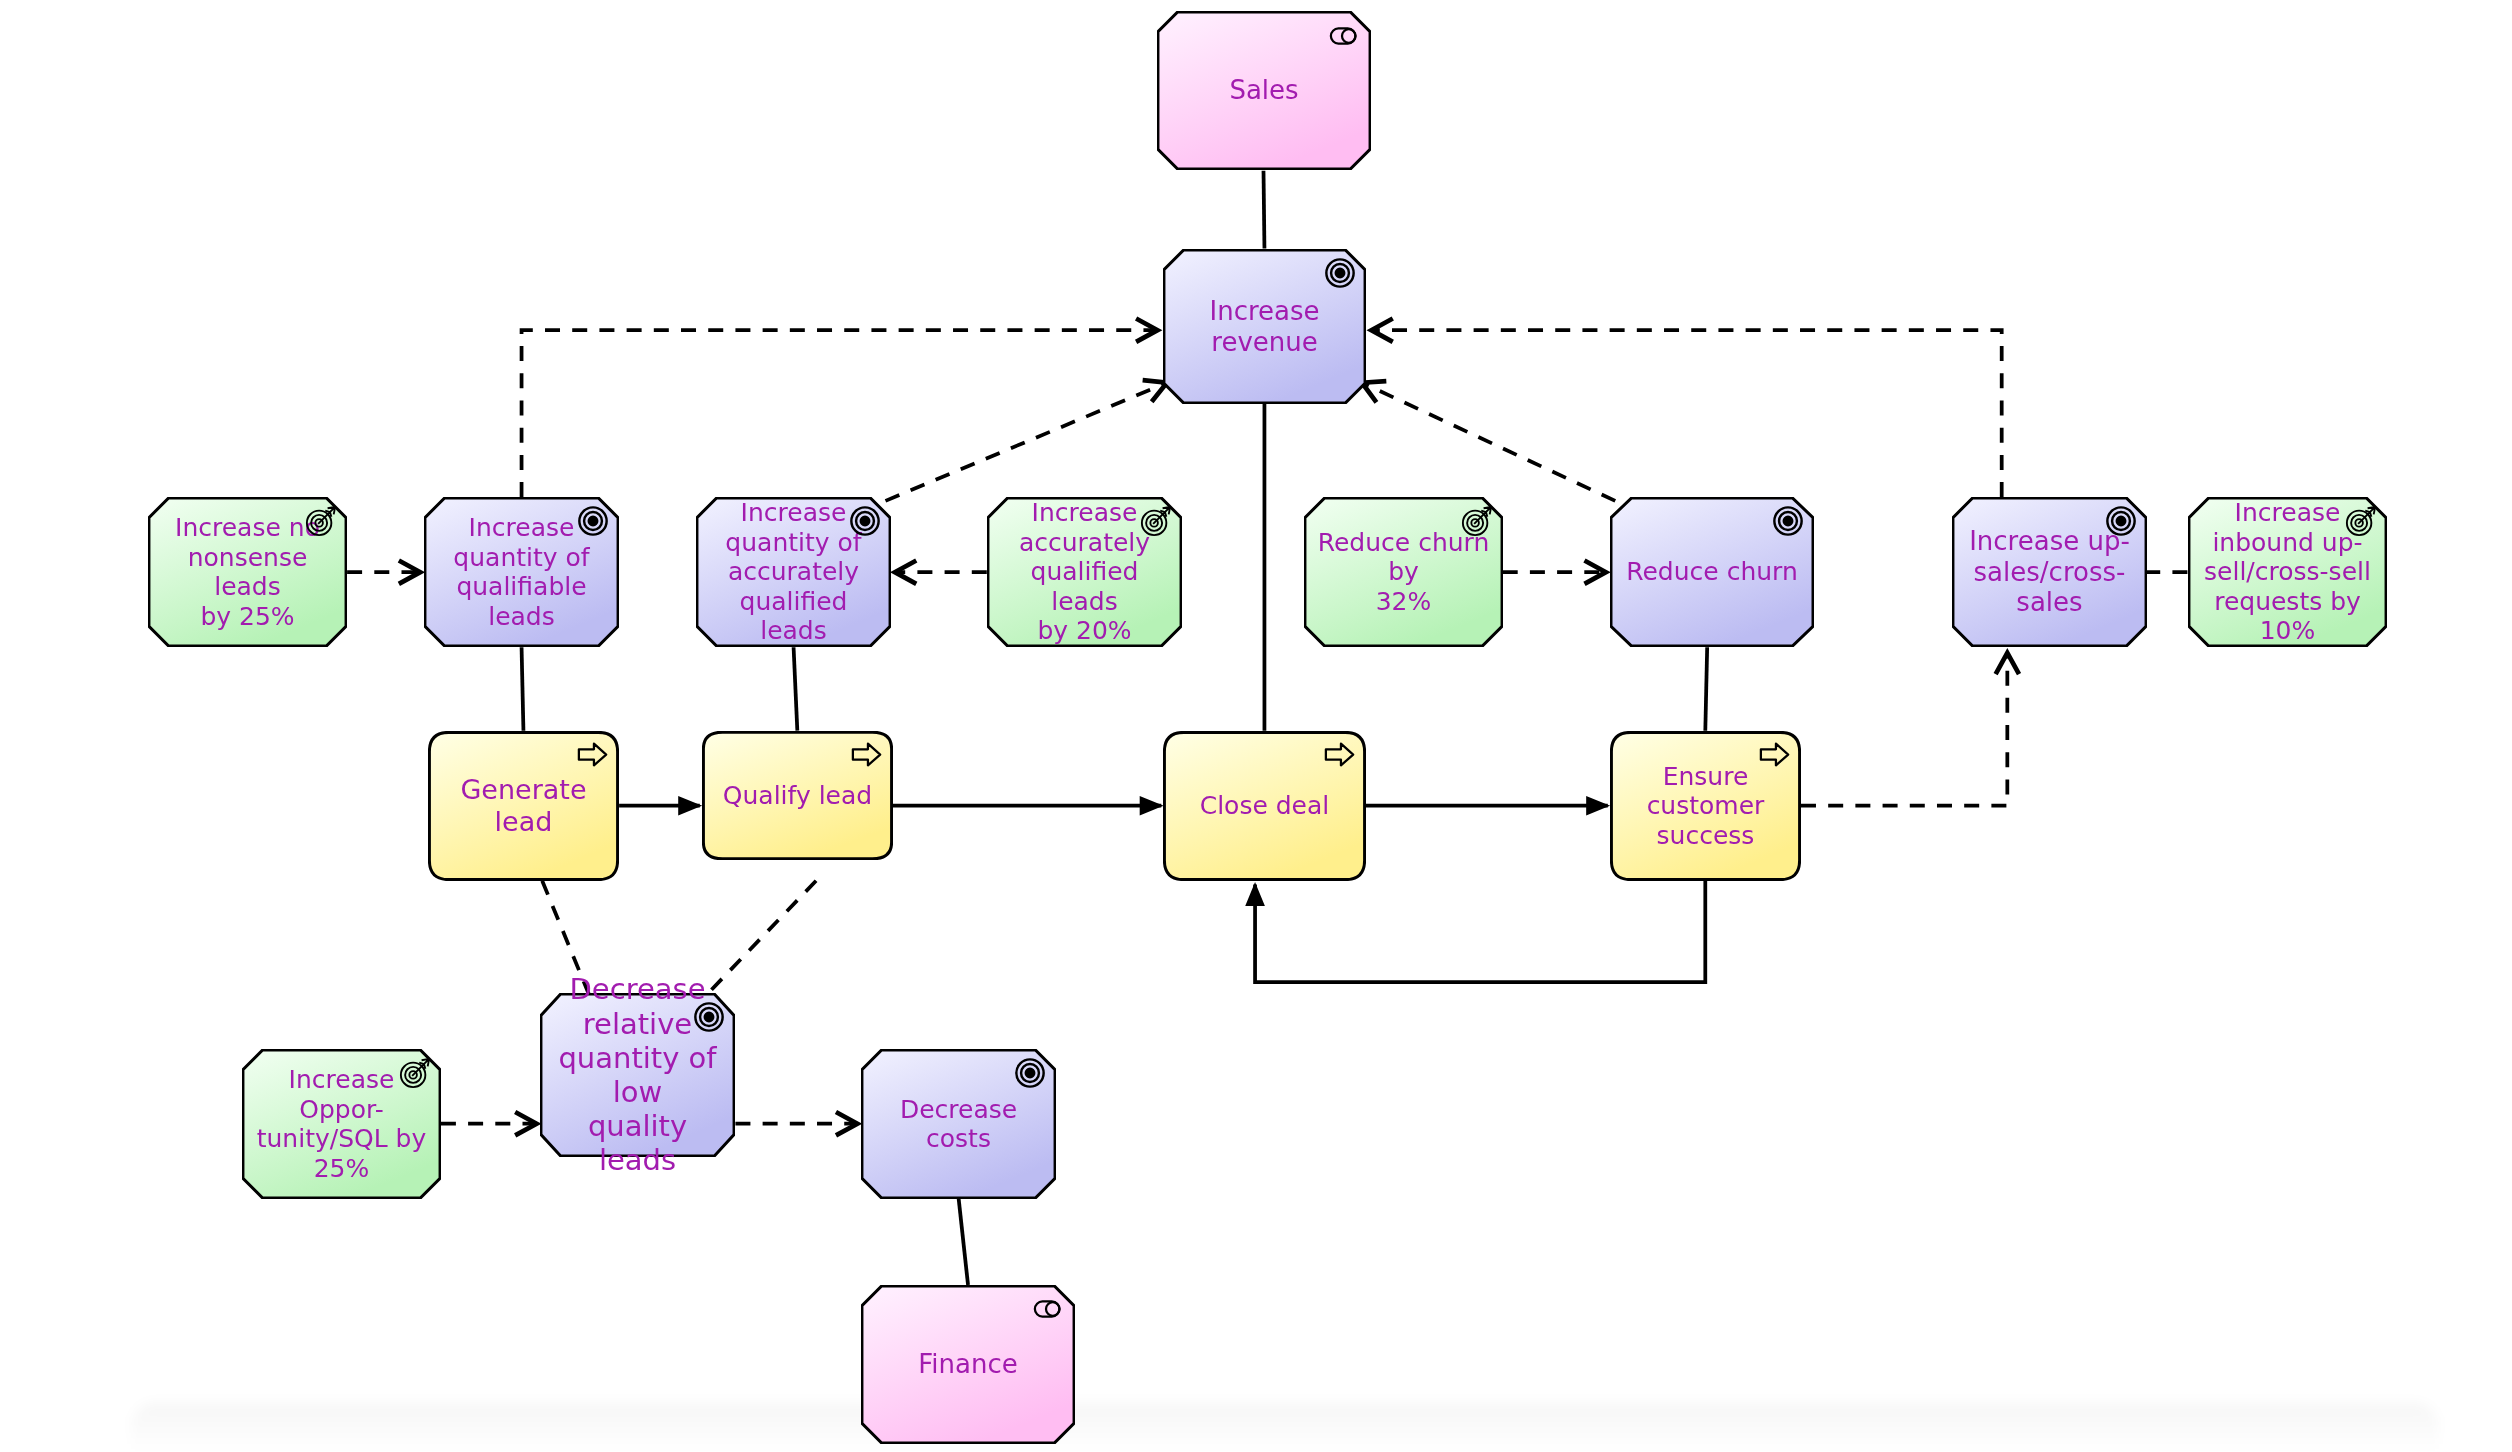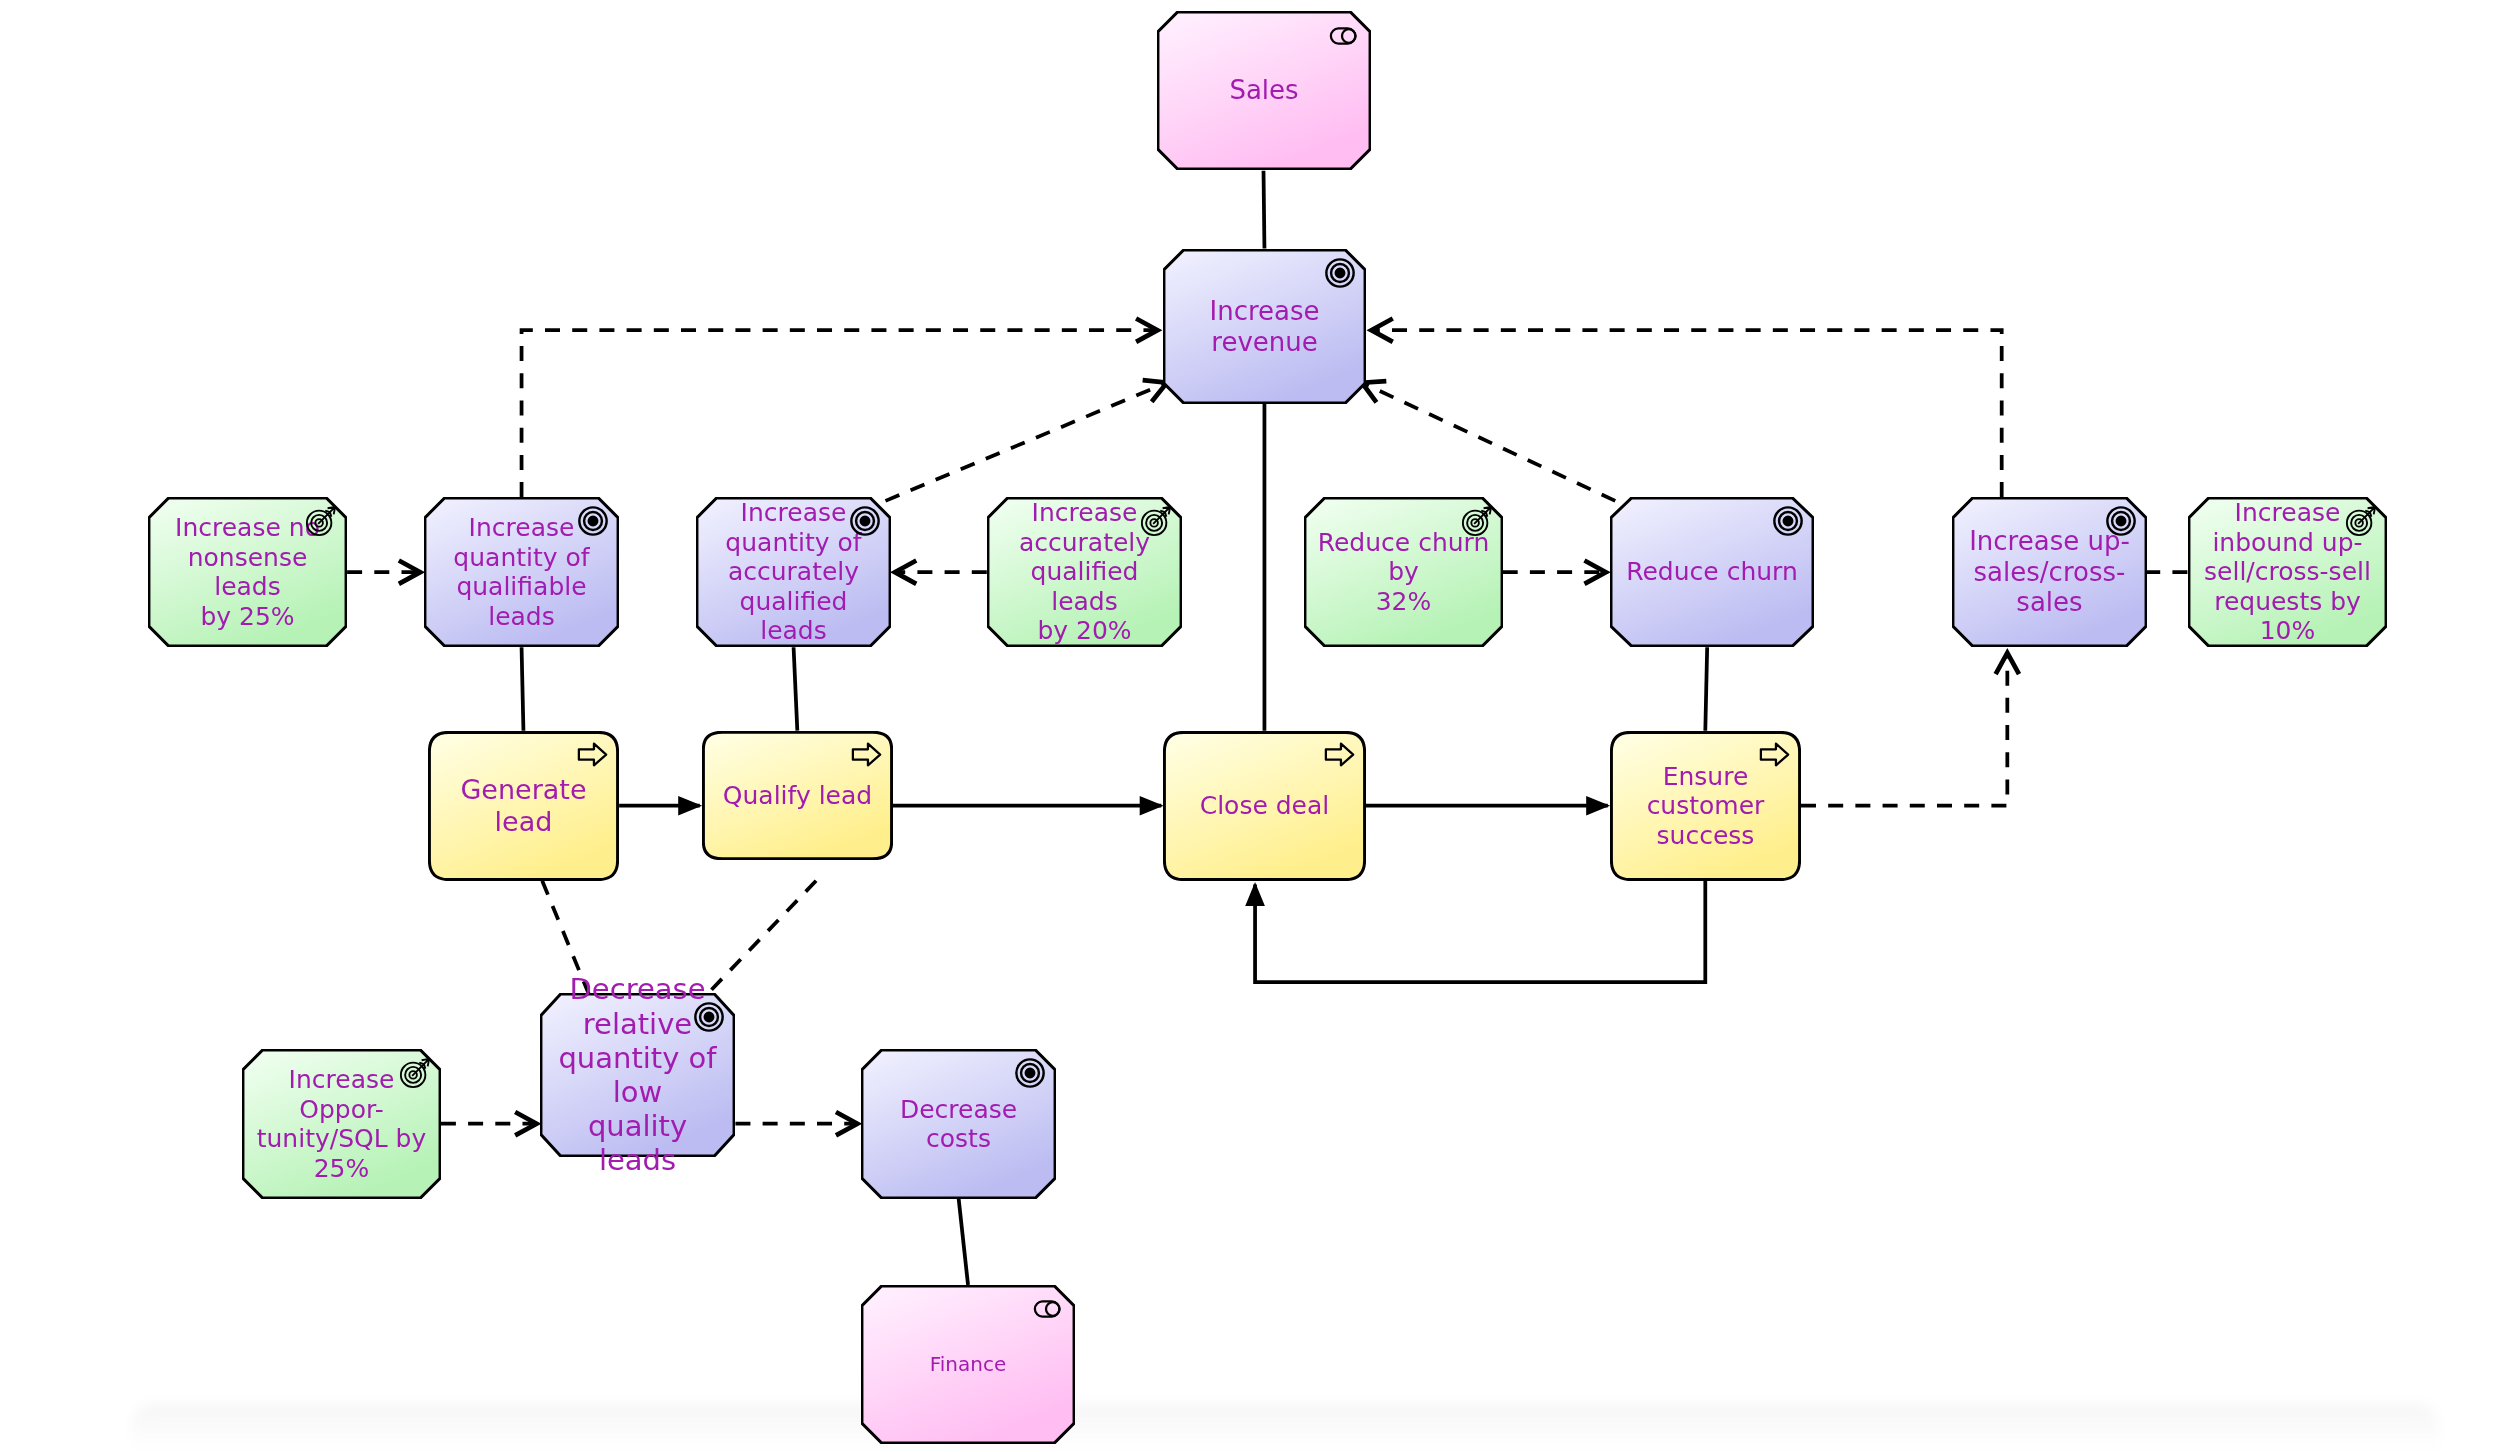--- a/index.html
+++ b/index.html
@@ -352,21 +352,21 @@
         <svg class="shape" viewBox="0 0 208 160" preserveAspectRatio="none">
           <path d="M 22 1 L 186 1 L 207 22 L 207 138 L 186 159 L 22 159 L 1 138 L 1 22 Z" fill="url(#g-goal)" stroke="#000" stroke-width="3" vector-effect="non-scaling-stroke"></path>
         </svg>
         <span class="badge" style="right: 10.3px; top: 8.4px;"><svg width="32" height="32" viewBox="0 0 34 34">
             <circle cx="17" cy="17" r="14.5" fill="none" stroke="#000" stroke-width="2.6"></circle>
             <circle cx="17" cy="17" r="9.5" fill="none" stroke="#000" stroke-width="2.6"></circle>
             <circle cx="17" cy="17" r="4.5" fill="#000" stroke="#000" stroke-width="2.6"></circle>
           </svg></span>
         <div class="label">Decrease costs</div>
       </div>
-      <div class="node" style="left: 861px; top: 1285px; width: 214px; height: 159px; font-size: 20px; border-radius: 22px;">
+      <div class="node" style="left: 861px; top: 1285px; width: 214px; height: 159px; font-size: 26px; border-radius: 22px;">
         <svg class="shape" viewBox="0 0 228 170" preserveAspectRatio="none">
           <path d="M 22 1 L 206 1 L 227 22 L 227 148 L 206 169 L 22 169 L 1 148 L 1 22 Z" fill="url(#g-function)" stroke="#000" stroke-width="3" vector-effect="non-scaling-stroke"></path>
         </svg>
         <span class="badge" style="right: 10.3px; top: 8.4px;"><svg width="32" height="32" viewBox="0 0 34 34">
             <rect x="2" y="9" width="26" height="16" rx="8" ry="8" fill="none" stroke="#000" stroke-width="2.4"></rect>
             <circle cx="21" cy="17" r="7.2" fill="none" stroke="#000" stroke-width="2.4"></circle>
           </svg></span>
         <div class="label">Finance</div>
       </div>
     </div>

